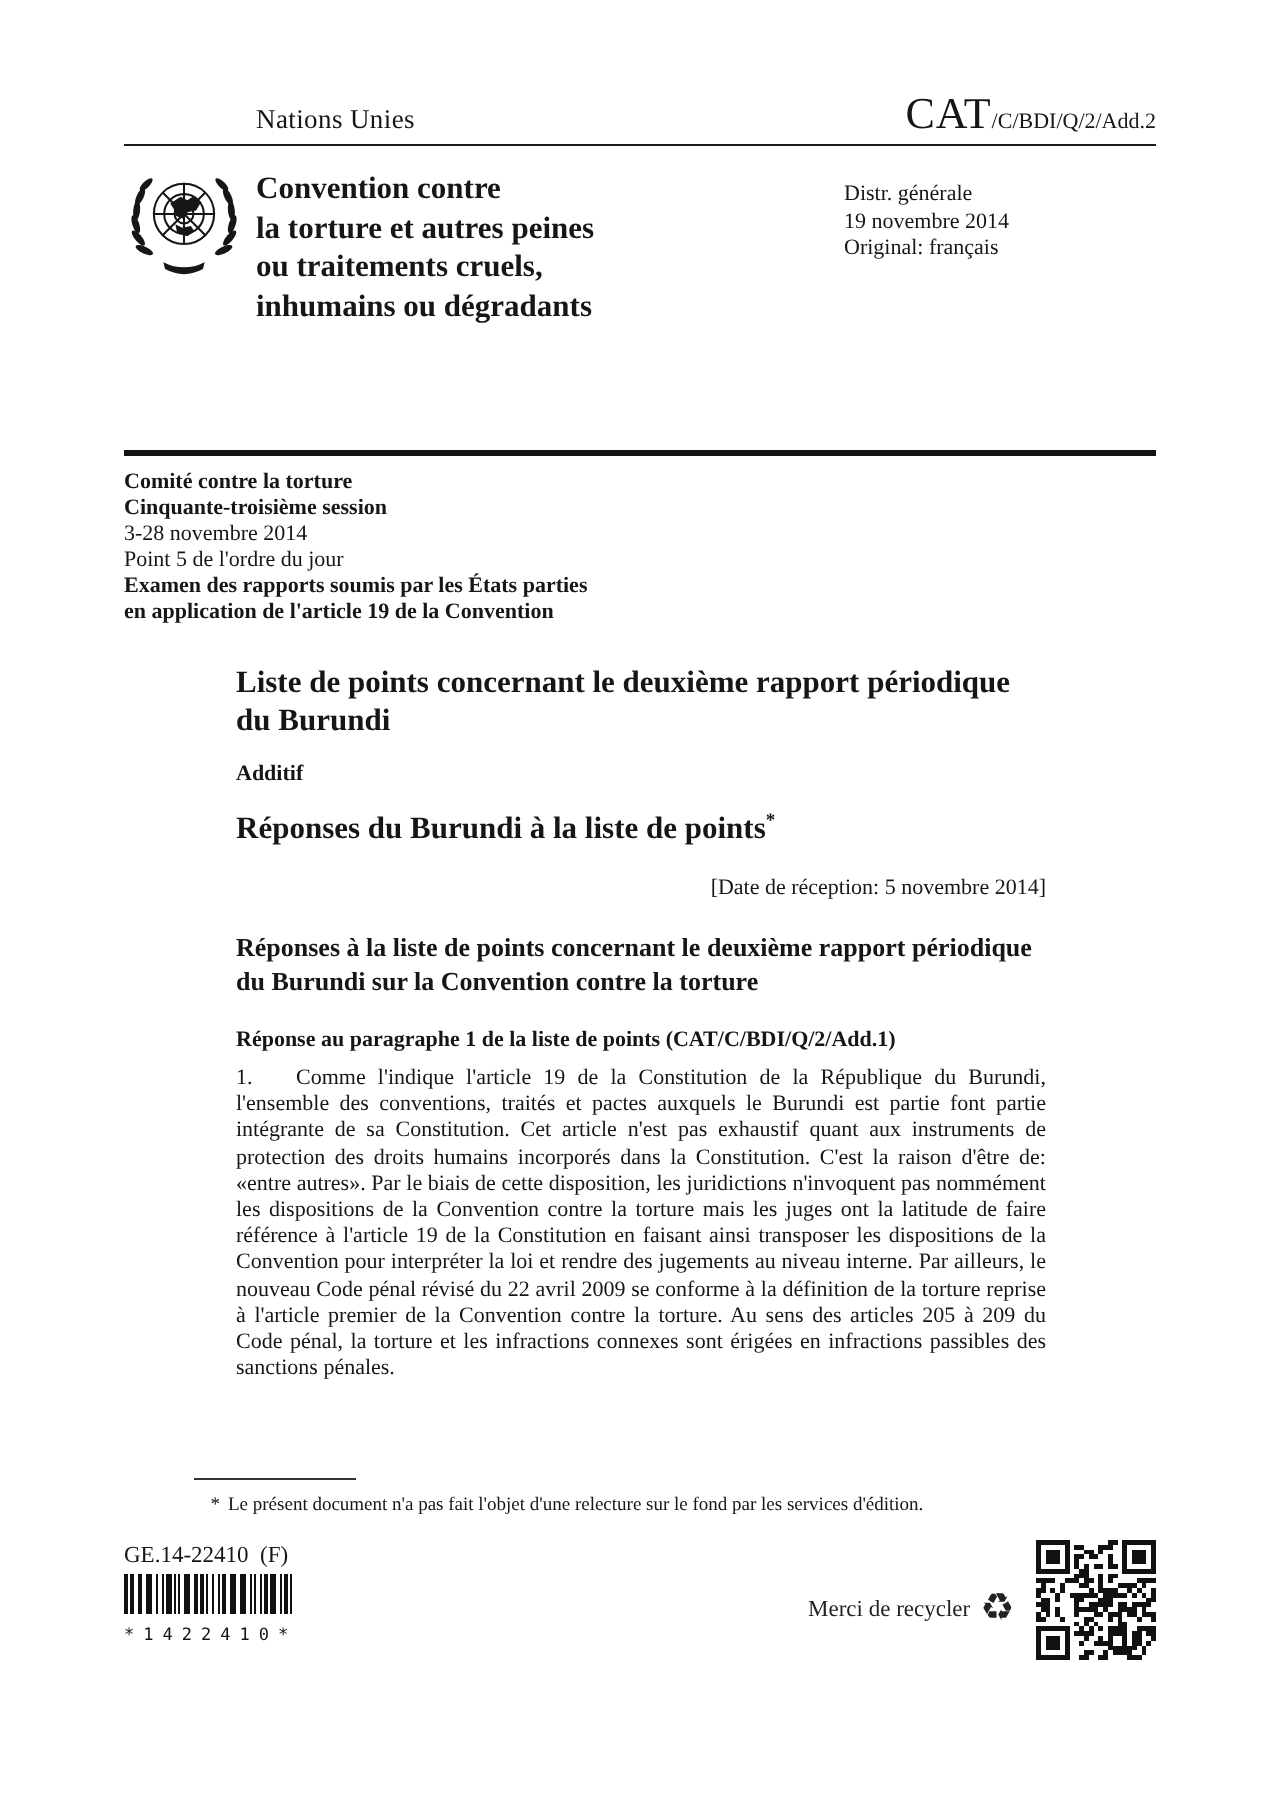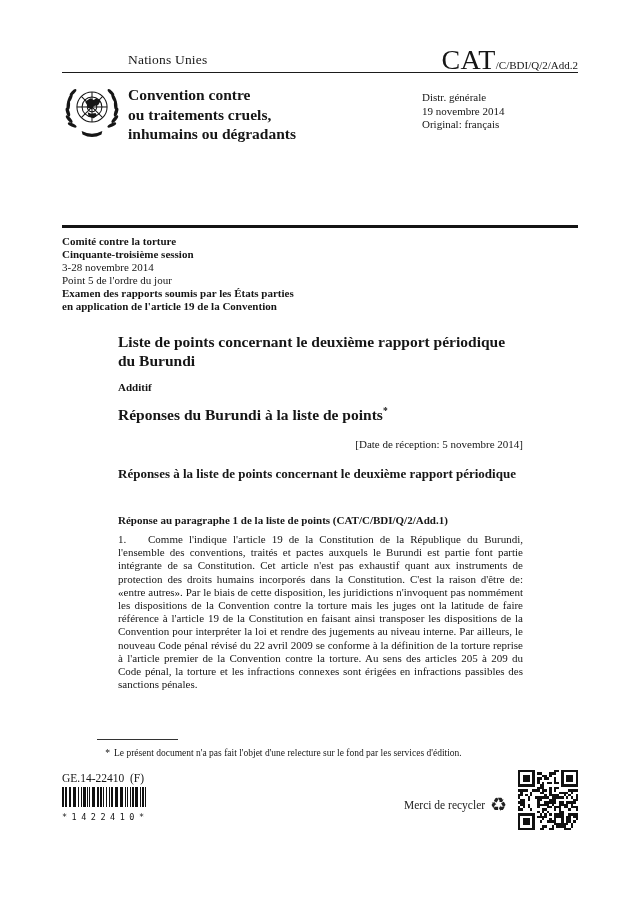--- a/index.html
+++ b/index.html
@@ -7,21 +7,21 @@
   .page {
     position:relative; width:640px; height:905px; margin:0 auto;
     background:#ffffff; color:#161616; overflow:hidden;
     font-family:"Liberation Serif", serif;
   }
   .abs { position:absolute; }
 
   
   .un-name { left:128px; top:52px; font-size:13.5px; letter-spacing:.2px; }
   .doc-symbol { right:62px; top:44px; display:flex; align-items:baseline; }
-  .sym-big { font-size:28px; letter-spacing:.5px; }
+  .sym-big { font-size:22px; letter-spacing:.5px; }
   .sym-small { font-size:11px; }
   .header-rule { left:62px; top:72px; width:516px; height:1.3px; background:#1b1b1b; }
 
   .emblem { left:61px; top:84px; }
   .conv-title { left:128px; top:85px; font-size:15.5px; font-weight:bold; line-height:19.5px; }
   .distr-block { left:422px; top:91px; font-size:11px; line-height:13.5px; }
   .orig-line { }
 
   .thick-rule { left:62px; top:225px; width:516px; height:2.6px; background:#141414; }
 
@@ -95,20 +95,21 @@
         <ellipse cx="63.5" cy="24" rx="5.5" ry="2" transform="rotate(-95 63.5 24)"></ellipse>
         <ellipse cx="61.5" cy="16" rx="5.5" ry="2" transform="rotate(-115 61.5 16)"></ellipse>
         <ellipse cx="58" cy="9" rx="5" ry="1.9" transform="rotate(-135 58 9)"></ellipse>
         <path d="M24,54 Q36,60 48,54 L47,58 Q36,64 25,58 z"></path>
       </g>
     </svg>
   </div>
 
   <div class="abs conv-title">
     <div>Convention contre</div>
+    <div>la torture et autres peines</div>
     <div>ou traitements cruels,</div>
     <div>inhumains ou dégradants</div>
   </div>
 
   <div class="abs distr-block">
     <div>Distr. générale</div>
     <div>19 novembre 2014</div>
     <div class="orig-line">Original: français</div>
   </div>
 
@@ -131,20 +132,21 @@
   <div class="abs additif">Additif</div>
 
   <div class="abs resp-title">
     <span>Réponses du Burundi à la liste de points</span><sup>*</sup>
   </div>
 
   <div class="abs reception">[Date de réception: 5 novembre 2014]</div>
 
   <div class="abs section-heading">
     <div>Réponses à la liste de points concernant le deuxième rapport périodique</div>
+    <div>du Burundi sur la Convention contre la torture</div>
   </div>
 
   <div class="abs subheading">Réponse au paragraphe 1 de la liste de points (CAT/C/BDI/Q/2/Add.1)</div>
 
   <div class="abs para">
     <span class="para-num">1.</span><span>Comme l'indique l'article 19 de la Constitution de la République du Burundi, l'ensemble des conventions, traités et pactes auxquels le Burundi est partie font partie intégrante de sa Constitution. Cet article n'est pas exhaustif quant aux instruments de protection des droits humains incorporés dans la Constitution. C'est la raison d'être de: «entre autres». Par le biais de cette disposition, les juridictions n'invoquent pas nommément les dispositions de la Convention contre la torture mais les juges ont la latitude de faire référence à l'article 19 de la Constitution en faisant ainsi transposer les dispositions de la Convention pour interpréter la loi et rendre des jugements au niveau interne. Par ailleurs, le nouveau Code pénal révisé du 22 avril 2009 se conforme à la définition de la torture reprise à l'article premier de la Convention contre la torture. Au sens des articles 205 à 209 du Code pénal, la torture et les infractions connexes sont érigées en infractions passibles des sanctions pénales.</span>
   </div>
 
   <div class="abs footnote-rule"></div>
   <div class="abs footnote">

